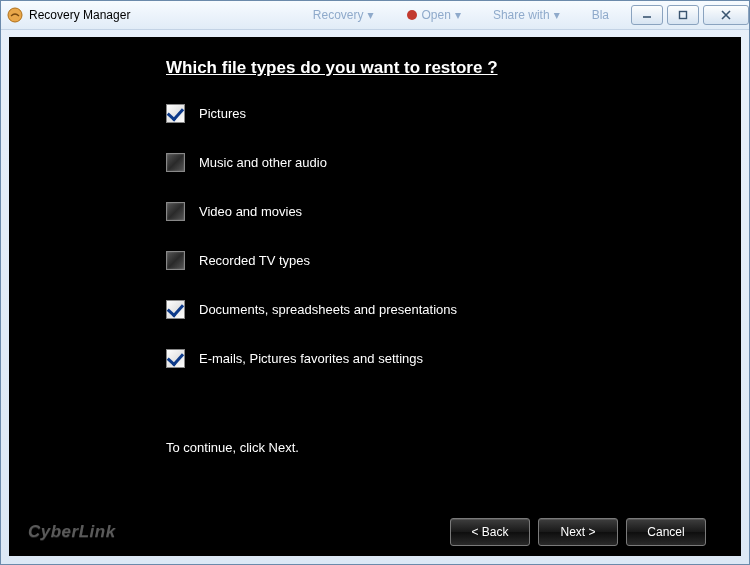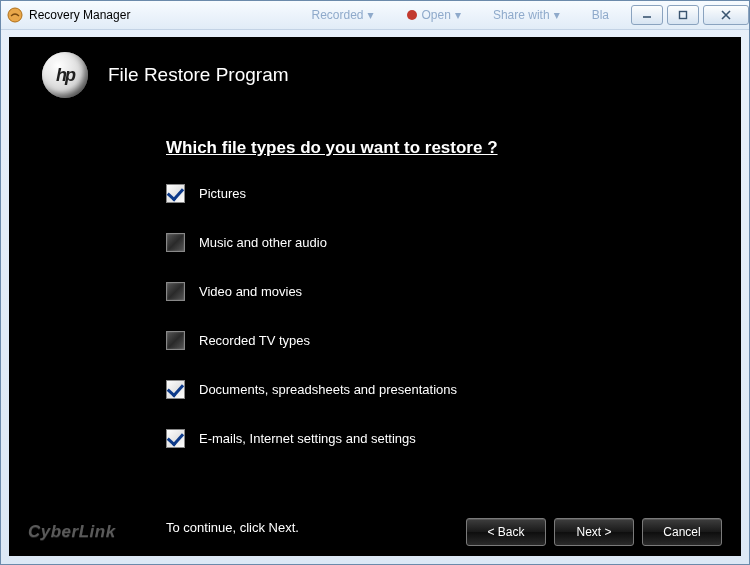--- a/index.html
+++ b/index.html
@@ -130,21 +130,21 @@
   }
 
   .hint {
     margin-top: 72px;
     font-size: 13px;
     color: #fff;
   }
 
   .footer {
     position: absolute;
-    left: 0; right: 0; bottom: 0;
+    left: 0; right: 16px; bottom: 0;
     height: 46px;
     display: flex;
     align-items: center;
     padding: 0 18px;
   }
   .cyberlink {
     color: #5a5a5a;
     font-size: 17px;
     font-weight: 700;
     font-style: italic;
@@ -172,21 +172,21 @@
 
   <div class="titlebar">
     <span class="app-icon">
       <svg width="16" height="16" viewBox="0 0 16 16">
         <circle cx="8" cy="8" r="7" fill="#e9a74a" stroke="#b07018"></circle>
         <path d="M4 9 Q8 5 12 9" stroke="#7a4a10" stroke-width="1.2" fill="none"></path>
       </svg>
     </span>
     <span class="title-text">Recovery Manager</span>
     <span class="spacer"></span>
-    <span class="bg-tool"><span>Recorded</span> ▾</span>
+    <span class="bg-tool"><span>Recovery</span> ▾</span>
     <span class="bg-tool">
       <svg width="12" height="12" viewBox="0 0 12 12">
           <circle cx="6" cy="6" r="5" fill="#c23a2f"></circle>
         </svg>
       <span>Open</span> ▾</span>
     <span class="bg-tool"><span>Share with</span> ▾</span>
     <span class="bg-tool">
         <span>Bla</span>
       </span>
     <div class="win-btn-group">
@@ -203,26 +203,20 @@
       <div class="win-btn close">
         <svg width="12" height="10" viewBox="0 0 12 10">
             <path d="M2 1 L10 9 M10 1 L2 9" stroke="#3a5570" stroke-width="1.6"></path>
           </svg>
       </div>
     </div>
   </div>
 
   <div class="client">
 
-    <div class="header">
-      <div class="hp-logo">
-        <span>hp</span>
-      </div>
-      <div class="program-title">File Restore Program</div>
-    </div>
 
     <div class="content">
       <div class="question">Which file types do you want to restore ?</div>
 
       <div class="opt-list">
         <div class="opt">
           <span class="cb checked"></span>
           <span>Pictures</span>
         </div>
         <div class="opt">
@@ -236,21 +230,21 @@
         <div class="opt">
           <span class="cb"></span>
           <span>Recorded TV types</span>
         </div>
         <div class="opt">
           <span class="cb checked"></span>
           <span>Documents, spreadsheets and presentations</span>
         </div>
         <div class="opt">
           <span class="cb checked"></span>
-          <span>E-mails, Internet settings and settings</span>
+          <span>E-mails, Pictures favorites and settings</span>
         </div>
       </div>
 
       <div class="hint">To continue, click Next.</div>
     </div>
 
     <div class="footer">
       <div class="cyberlink">CyberLink</div>
       <div class="spacer"></div>
       <div class="nav-btn">&lt; Back</div>

